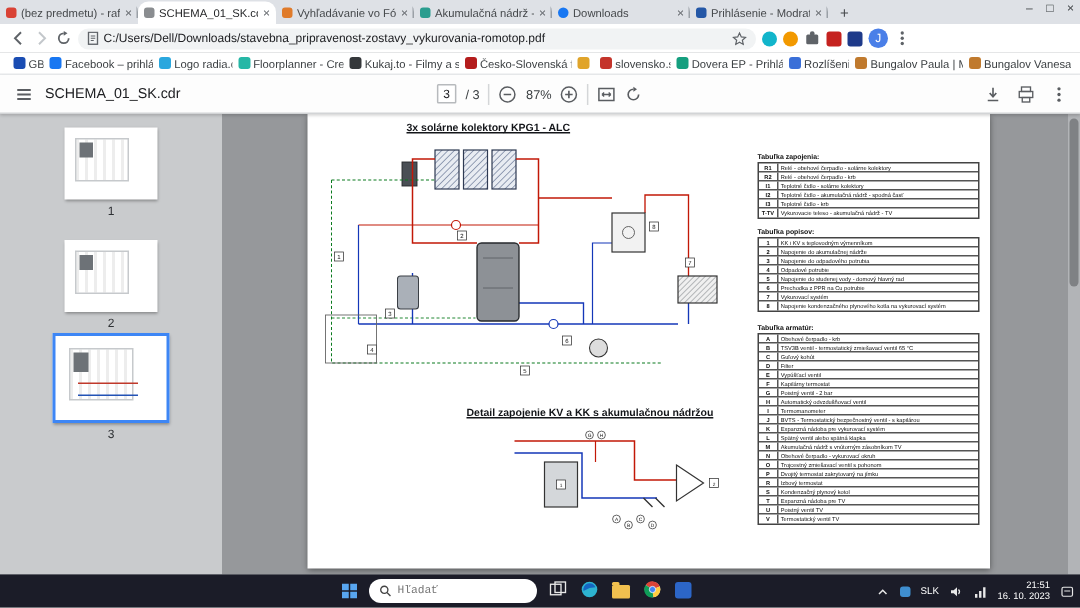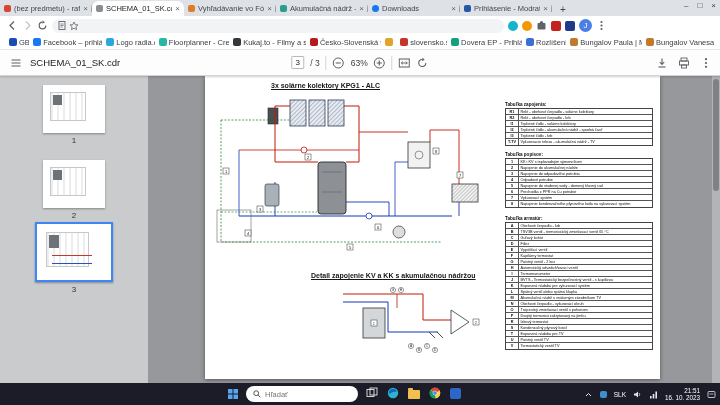--- a/index.html
+++ b/index.html
@@ -77,21 +77,21 @@
   .tbl-rows { border:0.5px solid #444; }
   .trow { display:flex; border-bottom:0.5px solid #555; height:6px; font-size:3.8px; line-height:6px; color:#111; }
   .trow:last-child { border-bottom:none; }
   .tid { width:13px; border-right:0.5px solid #555; text-align:center; font-weight:bold; flex:none; }
   .ttx { flex:1; padding-left:1.5px; white-space:nowrap; overflow:hidden; }
 
   
   #taskbar { position:absolute; bottom:0; left:0; right:0; height:22px; background:#1b1c28; }
   #startbtn { position:absolute; left:228px; top:6px; }
   #searchbox { position:absolute; left:246px; top:3px; width:112px; height:16px; background:#fff; border-radius:9px; display:flex; align-items:center; gap:4px; padding:0 7px; }
-  #searchbox input { border:none; outline:none; background:transparent; font-size:7.5px; color:#333; width:80px; font-family:Liberation Sans, sans-serif; }
+  #searchbox input { border:none; outline:none; background:transparent; font-size:7.5px; color:#333; width:80px; font-family:Liberation Mono, monospace; }
   #taskicons { position:absolute; left:366px; top:4px; display:flex; gap:9px; align-items:center; }
   .tkic { width:12px; height:12px; }
   .folder { width:12px; height:9px; background:#f1c04f; border-radius:1px; position:relative; margin-top:2px; }
   .folder::before { content:""; position:absolute; top:-2px; left:0; width:5px; height:2px; background:#f1c04f; border-radius:1px 1px 0 0; }
   .appblue { width:11px; height:11px; background:#2c66c8; border-radius:2px; }
   #tray { position:absolute; right:4px; top:0; height:22px; display:flex; align-items:center; gap:7px; }
   #langlabel { font-size:6.5px; color:#fff; }
   #clock { text-align:right; color:#fff; font-size:6.3px; line-height:7.5px; }
   .trayic { width:9px; height:9px; }
 </style>
@@ -146,20 +146,21 @@
     </svg>
   <svg class="navic" viewBox="0 0 11 11">
       <path d="M8.8 5.5 A3.3 3.3 0 1 1 5.5 2.2" fill="none" stroke="#5f6368" stroke-width="1.2"></path>
       <path d="M5.5 0.6 L8 2.2 L5.5 3.8 Z" fill="#5f6368"></path>
     </svg>
   <div id="urlpill">
     <svg width="8" height="9" viewBox="0 0 8 9">
         <rect x="1" y="0.5" width="6" height="8" fill="none" stroke="#5f6368" stroke-width="0.9"></rect>
         <path d="M2.5 3 H5.5 M2.5 4.5 H5.5 M2.5 6 H4.5" stroke="#5f6368" stroke-width="0.7"></path>
       </svg>
+    <span id="urltext">C:/Users/Dell/Downloads/stavebna_pripravenost-zostavy_vykurovania-romotop.pdf</span>
     <svg width="10" height="10" viewBox="0 0 10 10">
         <path d="M5 1 L6.2 3.6 L9 3.9 L6.9 5.8 L7.5 8.6 L5 7.2 L2.5 8.6 L3.1 5.8 L1 3.9 L3.8 3.6 Z" fill="none" stroke="#5f6368" stroke-width="0.8"></path>
       </svg>
   </div>
   <span class="extic" style="background:#12b5cb"></span>
   <span class="extic" style="background:#f29900"></span>
   <svg class="navic" viewBox="0 0 11 11">
       <rect x="1.5" y="3" width="8" height="6.5" rx="1" fill="#5f6368"></rect>
       <circle cx="5.5" cy="2.5" r="1.6" fill="#5f6368"></circle>
     </svg>
@@ -231,21 +232,21 @@
   <span id="pdftitle">SCHEMA_01_SK.cdr</span>
 
   <div id="pdfcenter">
     <input id="pageinput" value="3" style="">
     <span class="pgtotal">/ 3</span>
     <span class="vdiv"></span>
     <svg class="tbic" viewBox="0 0 12 12">
         <circle cx="6" cy="6" r="5" fill="none" stroke="#5a5d61" stroke-width="1"></circle>
         <path d="M3.5 6 H8.5" stroke="#5a5d61" stroke-width="1.1"></path>
       </svg>
-    <span id="zoomlabel">63%</span>
+    <span id="zoomlabel">87%</span>
     <svg class="tbic" viewBox="0 0 12 12">
         <circle cx="6" cy="6" r="5" fill="none" stroke="#5a5d61" stroke-width="1"></circle>
         <path d="M3.5 6 H8.5 M6 3.5 V8.5" stroke="#5a5d61" stroke-width="1.1"></path>
       </svg>
     <span class="vdiv"></span>
     <svg class="tbic" viewBox="0 0 12 12">
         <rect x="1" y="2" width="10" height="8" fill="none" stroke="#5a5d61" stroke-width="1"></rect>
         <path d="M3 6 H9 M3 6 L4.5 4.7 M3 6 L4.5 7.3 M9 6 L7.5 4.7 M9 6 L7.5 7.3" stroke="#5a5d61" stroke-width="0.9" fill="none"></path>
       </svg>
     <svg class="tbic" viewBox="0 0 12 12">

